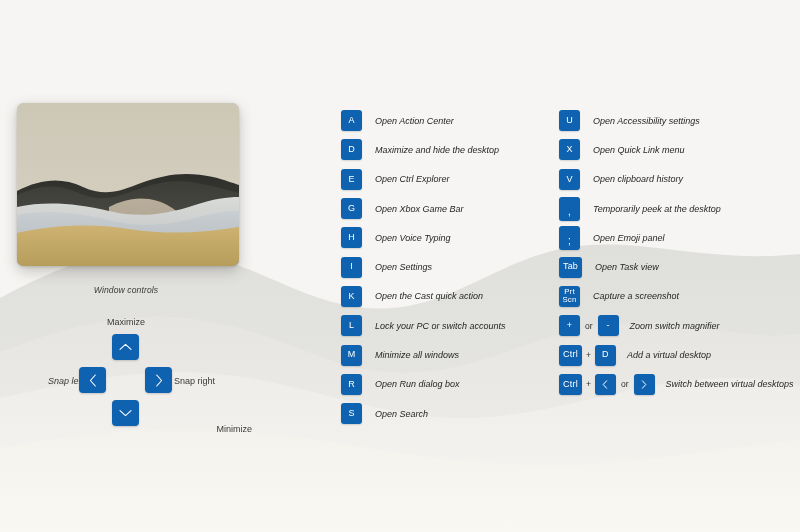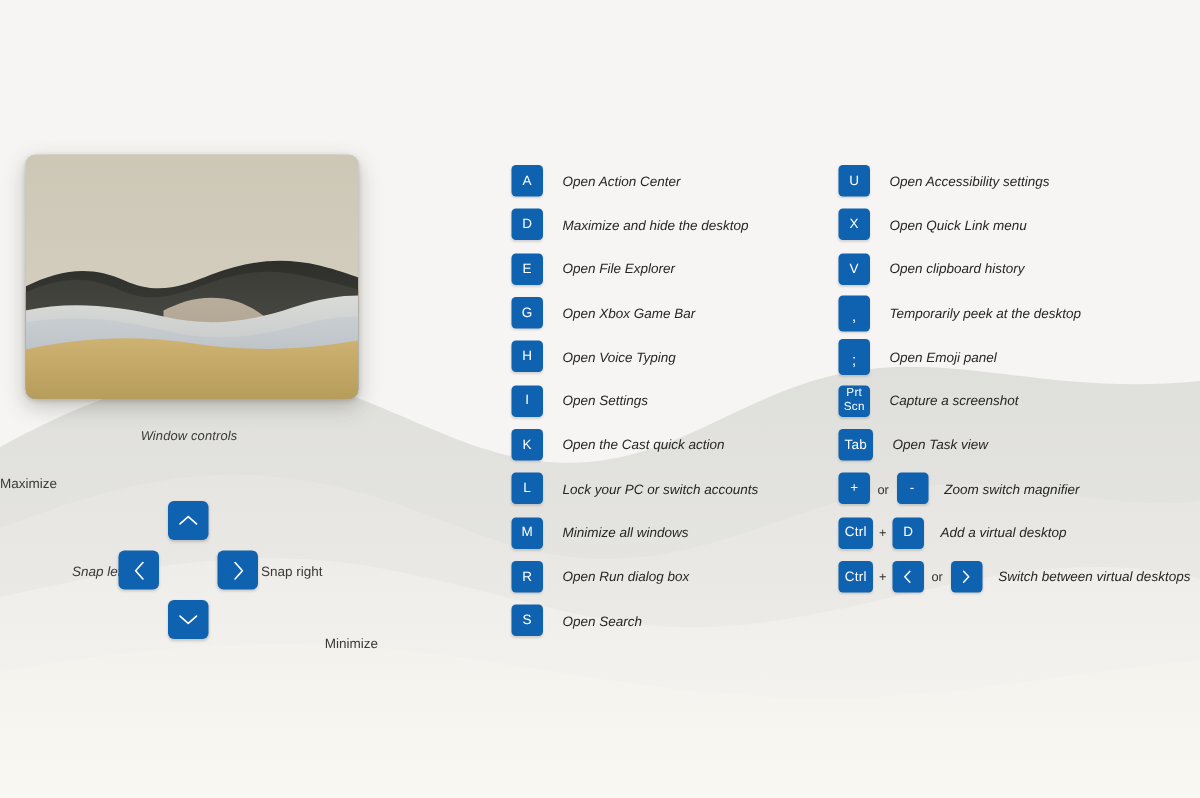--- a/index.html
+++ b/index.html
@@ -23,21 +23,21 @@
   }
   .thumb-wrap svg{display:block;width:222px;height:163px;}
 
   
   .wc-title{
     position:absolute;left:0;top:285px;width:252px;text-align:center;
     font-size:8.6px;color:#3a3a38;letter-spacing:.1px;font-style:italic;
   }
   .wc{position:absolute;left:0;top:312px;width:252px;height:125px;}
   .wc-lbl{position:absolute;font-size:9px;color:#3a3a38;white-space:nowrap;}
-  .wc-lbl.top{left:0;top:5px;width:252px;}
+  .wc-lbl.top{left:0;top:5px;width:252px;text-align:center;}
   .wc-lbl.bottom{left:0;top:112px;width:252px;text-align:right;}
   .wc-lbl.left{left:48px;top:64px;font-style:italic;}
   .wc-lbl.right{left:174px;top:64px;}
   .wc-btn{
     position:absolute;width:27px;height:26px;border-radius:4px;background:#0f62b0;
     box-shadow:0 1px 2px rgba(0,0,0,.18);
     display:flex;align-items:center;justify-content:center;
   }
   .wc-btn.up{left:112px;top:22px;}
   .wc-btn.down{left:112px;top:88px;}
@@ -183,21 +183,21 @@
     <div class="row">
       <div class="keys">
         <span class="key">D</span>
       </div>
       <div class="desc">Maximize and hide the desktop</div>
     </div>
     <div class="row">
       <div class="keys">
         <span class="key">E</span>
       </div>
-      <div class="desc">Open File Explorer</div>
+      <div class="desc">Open Ctrl Explorer</div>
     </div>
     <div class="row">
       <div class="keys">
         <span class="key">G</span>
       </div>
       <div class="desc">Open Xbox Game Bar</div>
     </div>
     <div class="row">
       <div class="keys">
         <span class="key">H</span>
@@ -264,35 +264,35 @@
       <div class="keys">
         <span class="key punct">,</span>
       </div>
       <div class="desc">Temporarily peek at the desktop</div>
     </div>
     <div class="row">
       <div class="keys">
         <span class="key punct">;</span>
       </div>
       <div class="desc">Open Emoji panel</div>
+    </div>
+    <div class="row">
+      <div class="keys">
+        <span class="key w2">Tab</span>
+      </div>
+      <div class="desc">Open Task view</div>
     </div>
     <div class="row">
       <div class="keys">
         <span class="key two-line">
           <span>Prt</span>
           <span>Scn</span>
         </span>
       </div>
       <div class="desc">Capture a screenshot</div>
-    </div>
-    <div class="row">
-      <div class="keys">
-        <span class="key w2">Tab</span>
-      </div>
-      <div class="desc">Open Task view</div>
     </div>
     <div class="row">
       <div class="keys">
         <span class="key">+</span>
         <span class="sep">or</span>
         <span class="key">-</span>
       </div>
       <div class="desc tight">Zoom switch magnifier</div>
     </div>
     <div class="row">

